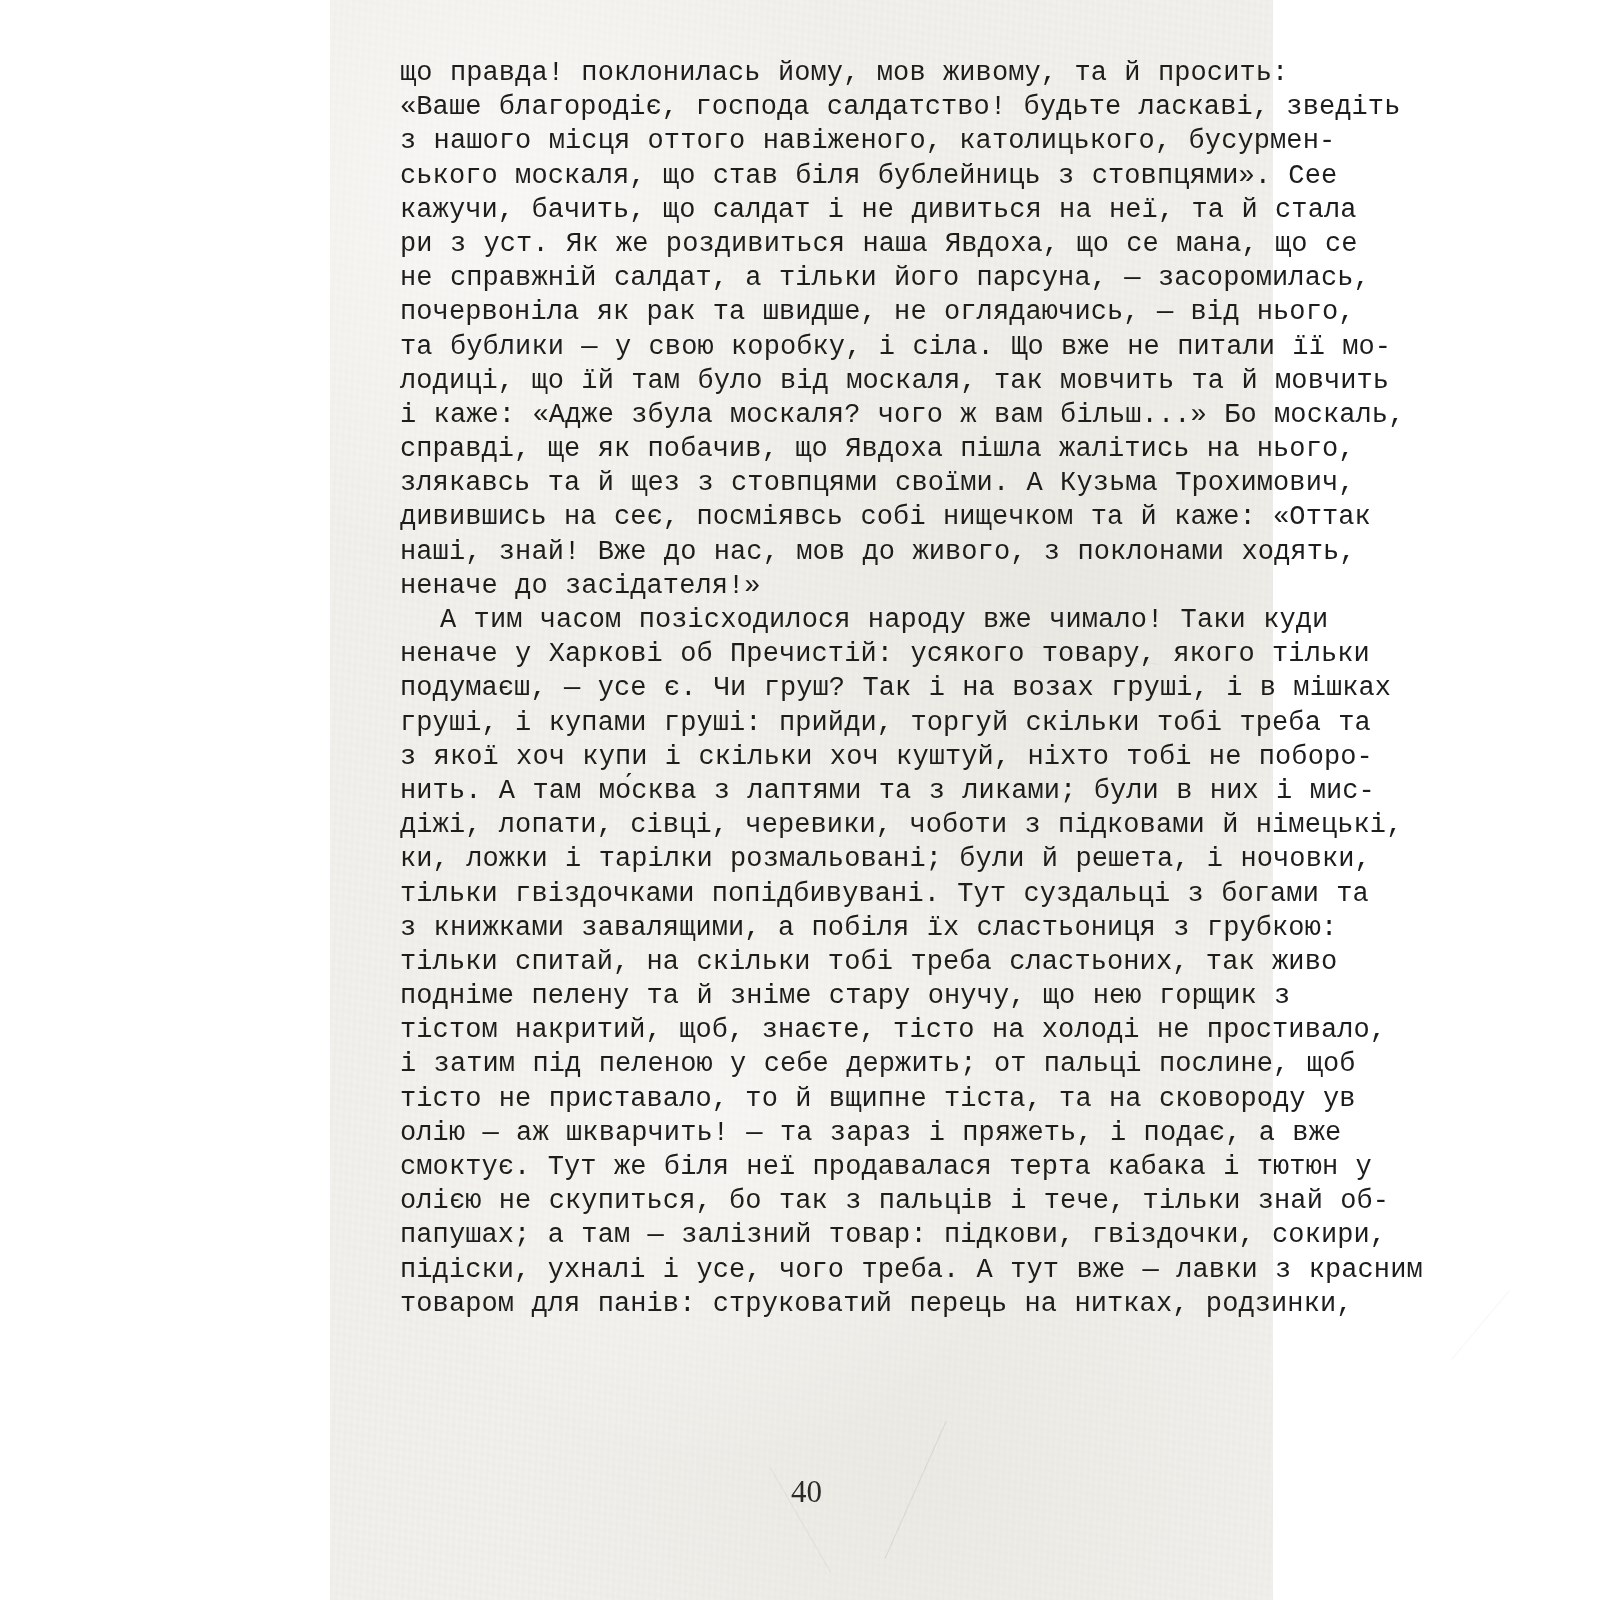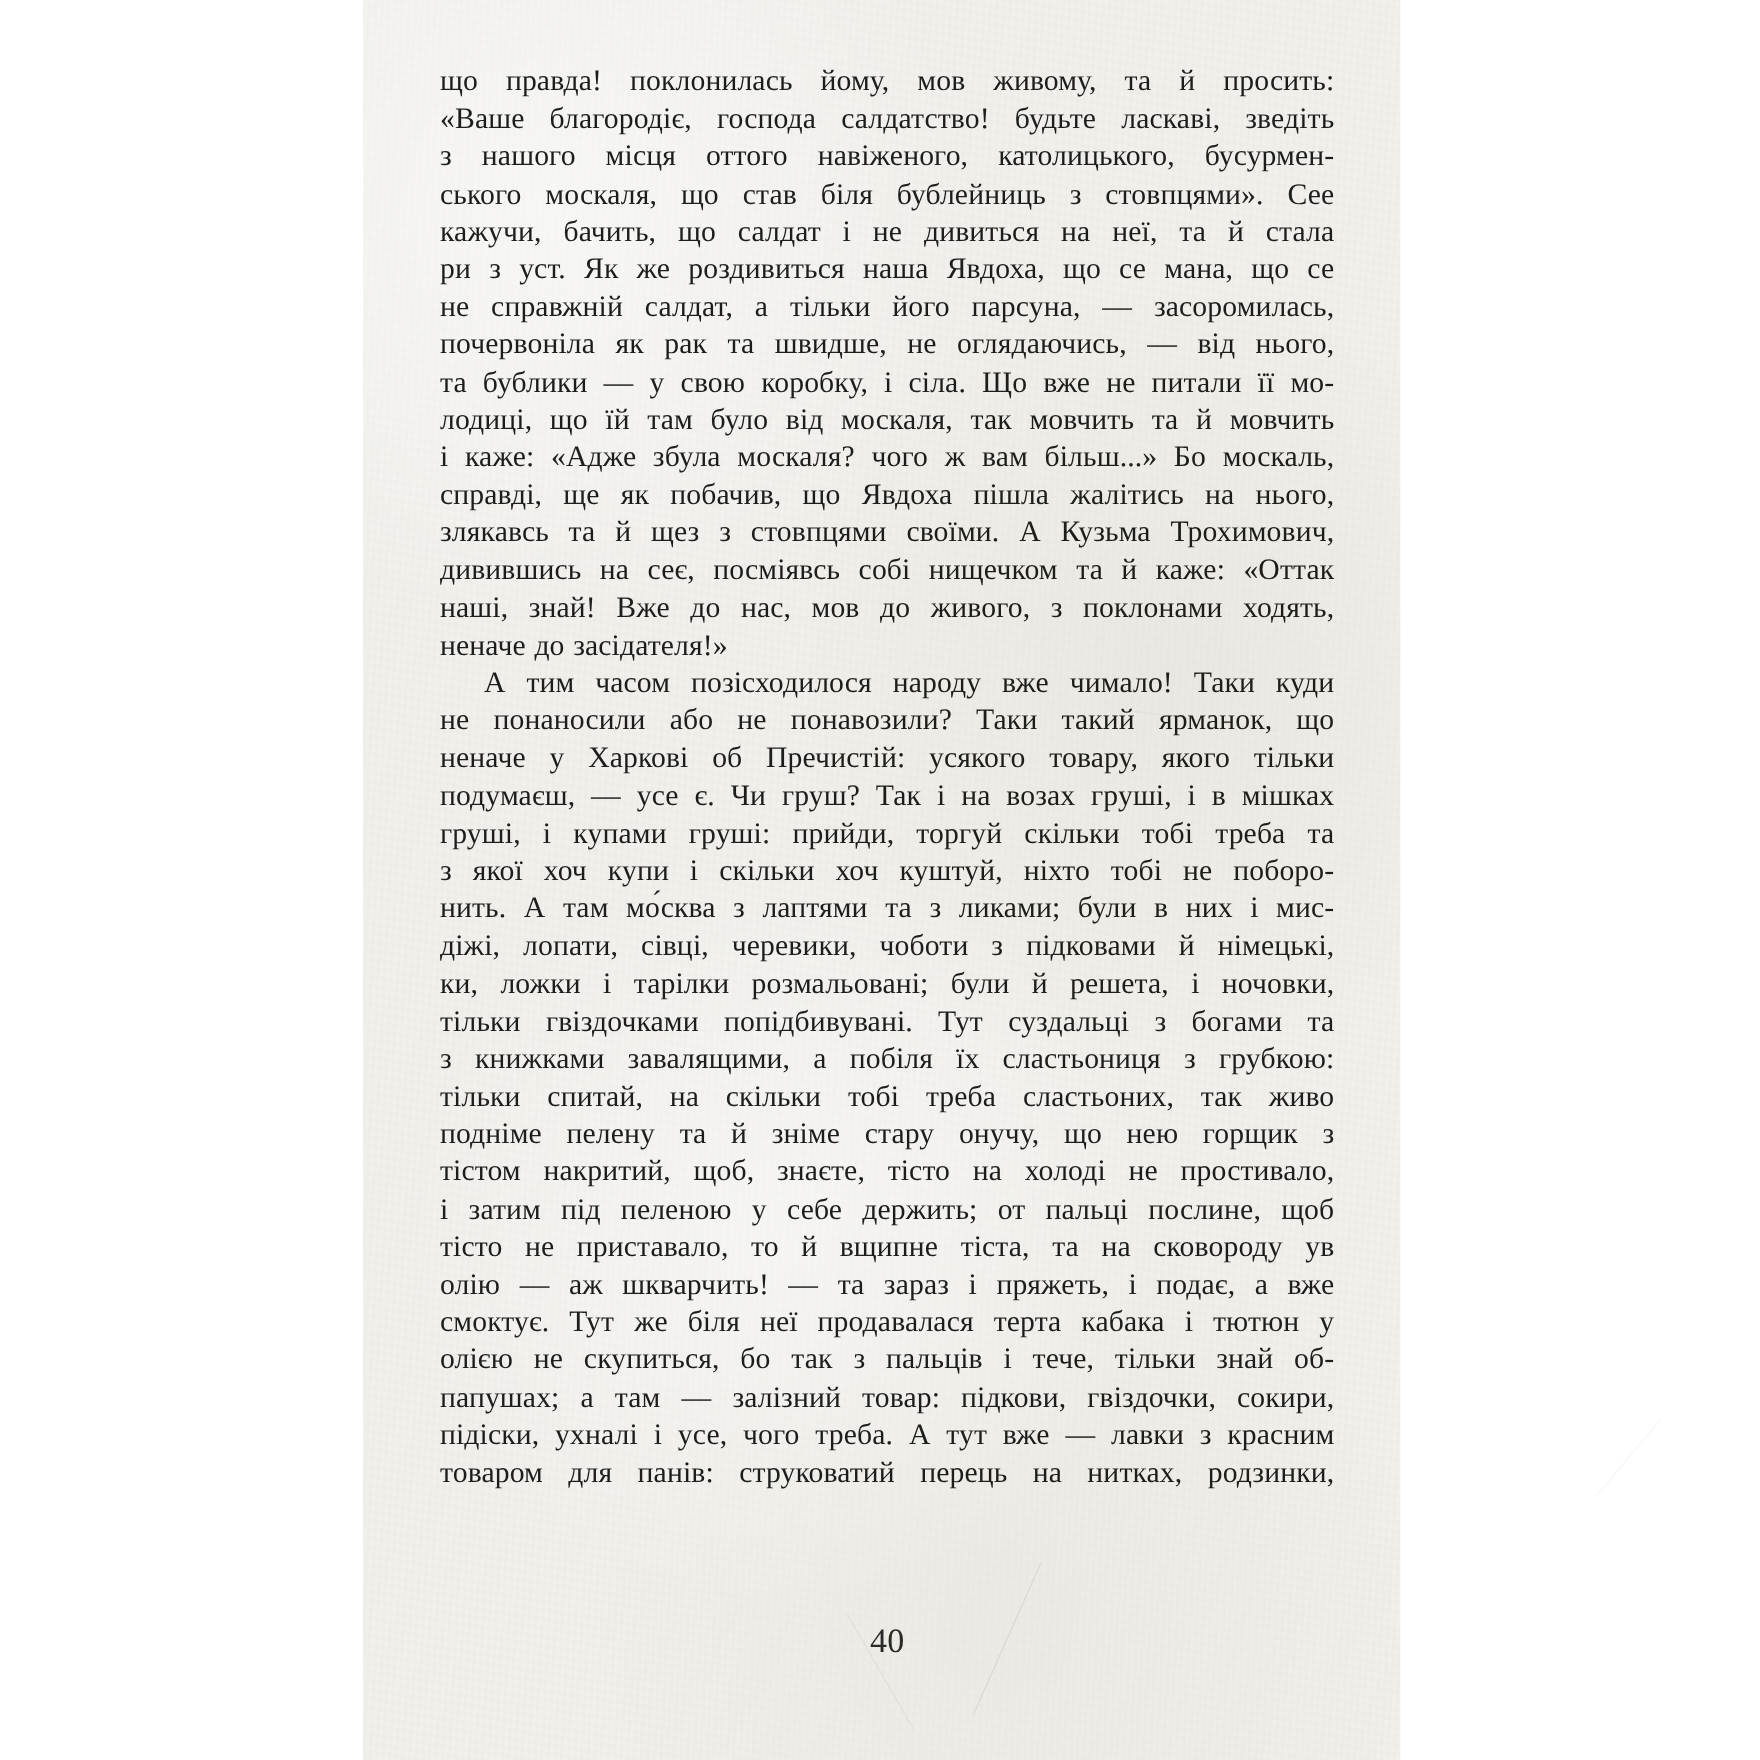--- a/index.html
+++ b/index.html
@@ -41,20 +41,21 @@
   .crease.c1 { left: 585px; top: 1415px; width: 1px; height: 150px; transform: rotate(24deg); }
   .crease.c2 { left: 470px; top: 1600px; width: 1px; height: 120px; transform: rotate(-30deg); top: 1460px; opacity: .6; }
   .crease.c4 { left: 700px; top: 655px; width: 130px; height: 1px; transform: rotate(8deg); opacity: .5; }
   .crease.c5 { left: 1150px; top: 1280px; width: 1px; height: 90px; transform: rotate(40deg); opacity: .45; }
 
   
   .textblock {
     position: absolute;
     left: 400px; top: 56px;
     width: 813px;
+    font-family: Liberation Mono, monospace;
   }
   .line {
     font-size: 27px;
     line-height: 34.2px;
     height: 34.2px;
     color: #1d1d1b;
     text-align: justify;
     text-align-last: justify;
     white-space: nowrap;
     letter-spacing: 0.1px;
@@ -96,21 +97,20 @@
       <div class="line">почервоніла як рак та швидше, не оглядаючись, — від нього,</div>
       <div class="line">та бублики — у свою коробку, і сіла. Що вже не питали її мо-</div>
       <div class="line">лодиці, що їй там було від москаля, так мовчить та й мовчить</div>
       <div class="line">і каже: «Адже збула москаля? чого ж вам більш...» Бо москаль,</div>
       <div class="line">справді, ще як побачив, що Явдоха пішла жалітись на нього,</div>
       <div class="line">злякавсь та й щез з стовпцями своїми. А Кузьма Трохимович,</div>
       <div class="line">дивившись на сеє, посміявсь собі нищечком та й каже: «Оттак</div>
       <div class="line">наші, знай! Вже до нас, мов до живого, з поклонами ходять,</div>
       <div class="line no-justify">неначе до засідателя!»</div>
       <div class="line indent">А тим часом позісходилося народу вже чимало! Таки куди</div>
-      <div class="line">не понаносили або не понавозили? Таки такий ярманок, що</div>
       <div class="line">неначе у Харкові об Пречистій: усякого товару, якого тільки</div>
       <div class="line">подумаєш, — усе є. Чи груш? Так і на возах груші, і в мішках</div>
       <div class="line">груші, і купами груші: прийди, торгуй скільки тобі треба та</div>
       <div class="line">з якої хоч купи і скільки хоч куштуй, ніхто тобі не поборо-</div>
       <div class="line">нить. А там мо́сква з лаптями та з ликами; були в них і мис-</div>
       <div class="line">діжі, лопати, сівці, черевики, чоботи з підковами й німецькі,</div>
       <div class="line">ки, ложки і тарілки розмальовані; були й решета, і ночовки,</div>
       <div class="line">тільки гвіздочками попідбивувані. Тут суздальці з богами та</div>
       <div class="line">з книжками завалящими, а побіля їх сластьониця з грубкою:</div>
       <div class="line">тільки спитай, на скільки тобі треба сластьоних, так живо</div>

